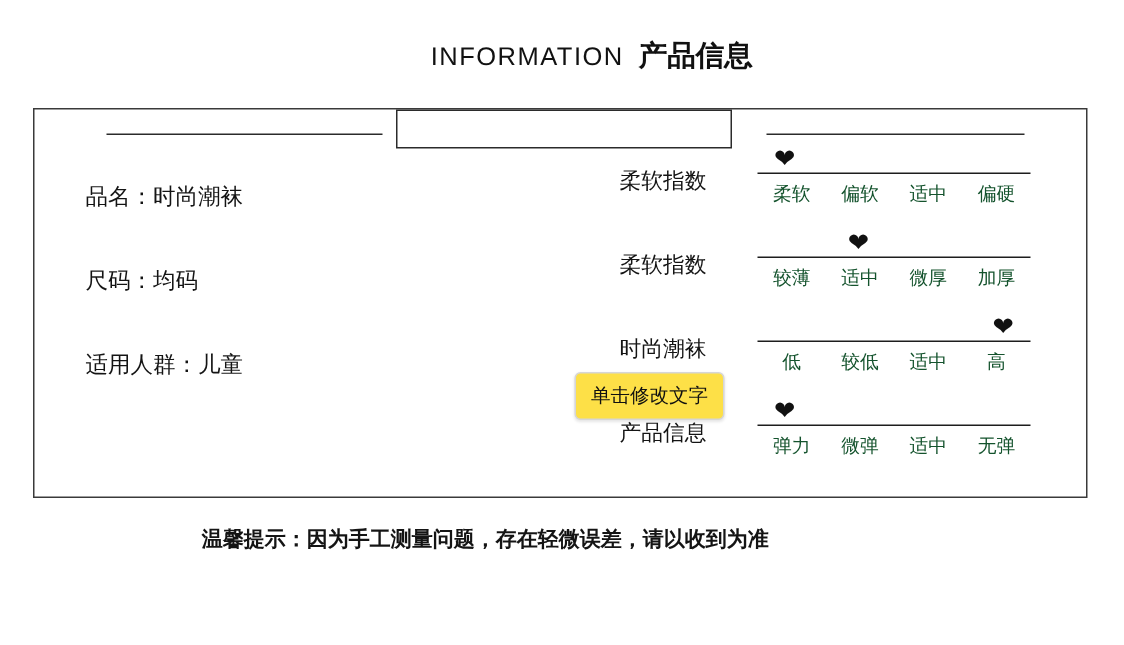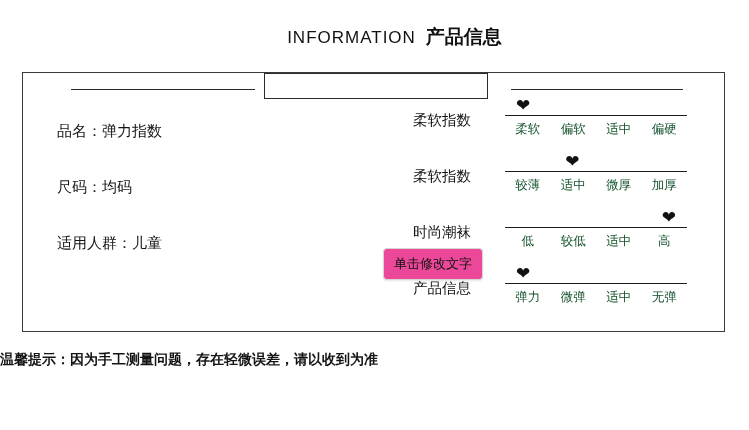--- a/index.html
+++ b/index.html
@@ -152,37 +152,38 @@
     flex: 1;
     text-align: center;
     white-space: nowrap;
   }
 
   
   .tooltip {
     position: absolute;
     left: 383px;
     top: 248px;
-    background: #ec4899;
+    background: #fde047;
     border: 1px solid #d6d6d6;
     border-radius: 4px;
     padding: 6px 10px;
     font-size: 13px;
     color: #111;
     white-space: nowrap;
     box-shadow: 0 1px 2px rgba(0,0,0,0.10);
     z-index: 20;
   }
 
   
   .footer {
     position: absolute;
     left: 0;
     top: 351px;
     width: 647px;
+    text-align: center;
     font-size: 14px;
     font-weight: bold;
     color: #141414;
     white-space: nowrap;
   }
 </style>
 </head>
 <body>
 
 <div class="page">
@@ -191,21 +192,21 @@
     <span class="en">INFORMATION</span><span class="cn">产品信息</span>
   </div>
 
   <div class="box">
     <div class="deco-line left"></div>
     <div class="deco-rect"></div>
     <div class="deco-line right"></div>
 
     <div class="specs">
       <div class="spec-row">
-        <span class="label">品名：弹力指数</span>
+        <span class="label">品名：时尚潮袜</span>
       </div>
       <div class="spec-row">
         <span class="label">尺码：均码</span>
       </div>
       <div class="spec-row">
         <span class="label">适用人群：儿童</span>
       </div>
     </div>
 
     <div class="indexes">

